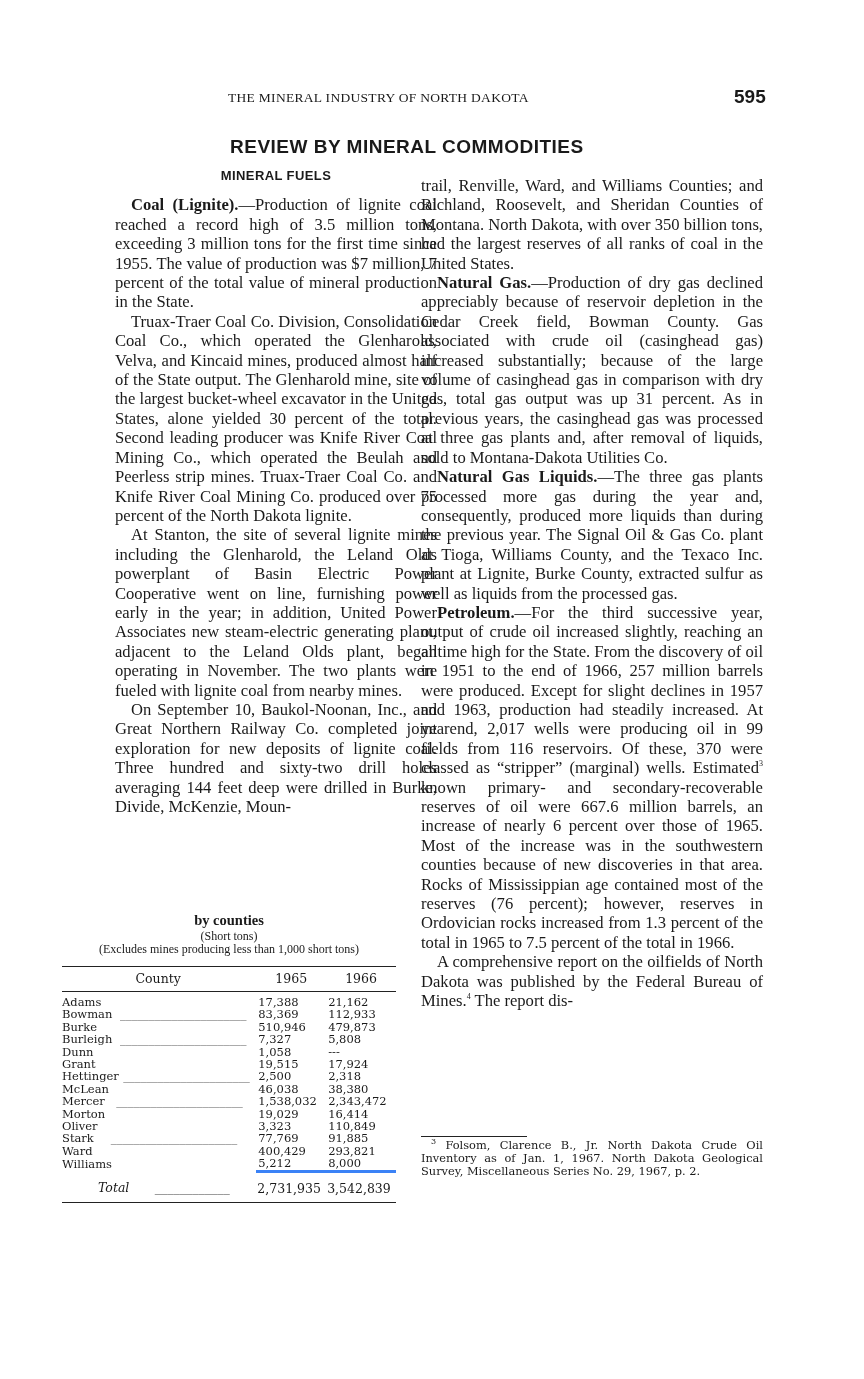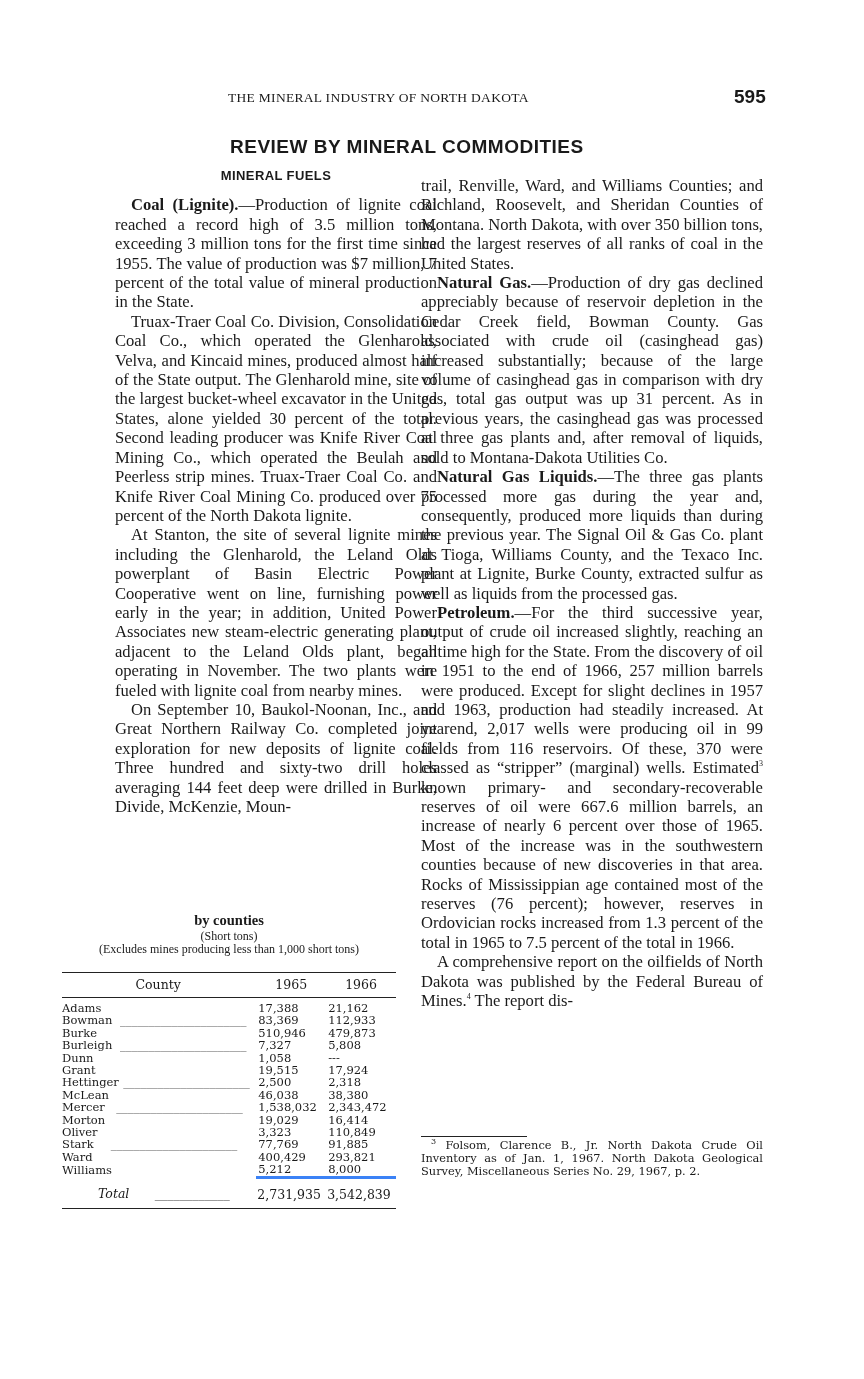--- a/index.html
+++ b/index.html
@@ -10,21 +10,21 @@
   .col { position: absolute; font-family: "Liberation Serif", serif; font-size: 16.6px; line-height: 19.4px; text-align: justify; }
   .col-left { left: 74px; top: 164px; width: 322px; margin-left: 41px; }
   .col-right { left: 421px; top: 176px; width: 342px; }
   .subhead { text-align: center; font-family: "Liberation Sans", sans-serif; font-weight: bold; font-size: 13px; letter-spacing: 0.4px; margin: 2px 0 10px 0; }
   .col p { margin: 0; text-indent: 16px; }
   .col p.first { text-indent: 0; }
   .lead { font-weight: bold; }
   .table-block { position: absolute; left: 62px; top: 911px; width: 334px; font-family: "Liberation Serif", serif; }
   .table-title { text-align: center; font-weight: bold; font-size: 14.5px; line-height: 19px; }
   .table-units { text-align: center; font-size: 12px; line-height: 13px; }
-  table { width: 100%; border-collapse: collapse; font-family: "DejaVu Serif", serif; font-size: 11.5px; margin-top: 16px; }
+  table { width: 100%; border-collapse: collapse; font-family: "DejaVu Serif", serif; font-size: 11.5px; margin-top: 10px; }
   thead th { font-weight: normal; border-top: 1.5px solid #222; border-bottom: 1px solid #222; padding: 4px 2px 5px 2px; font-size: 12.5px; }
   th.c-county, td.c-county { text-align: center; padding-left: 0; }
   thead th.c-county { text-align: center; }
   th.c-num, td.c-num { padding-right: 2px; }
   thead th.c-num { text-align: center; }
   tbody td { padding: 0 2px; line-height: 12.4px; }
   tbody tr:first-child td { padding-top: 4px; }
   .county-cell { display: flex; overflow: hidden; white-space: nowrap; }
   .county-cell .lead-dots { flex: 1; overflow: hidden; color: #444; }
   tfoot td { padding-top: 8px; padding-bottom: 6px; border-bottom: 1.5px solid #222; font-size: 12.5px; }

